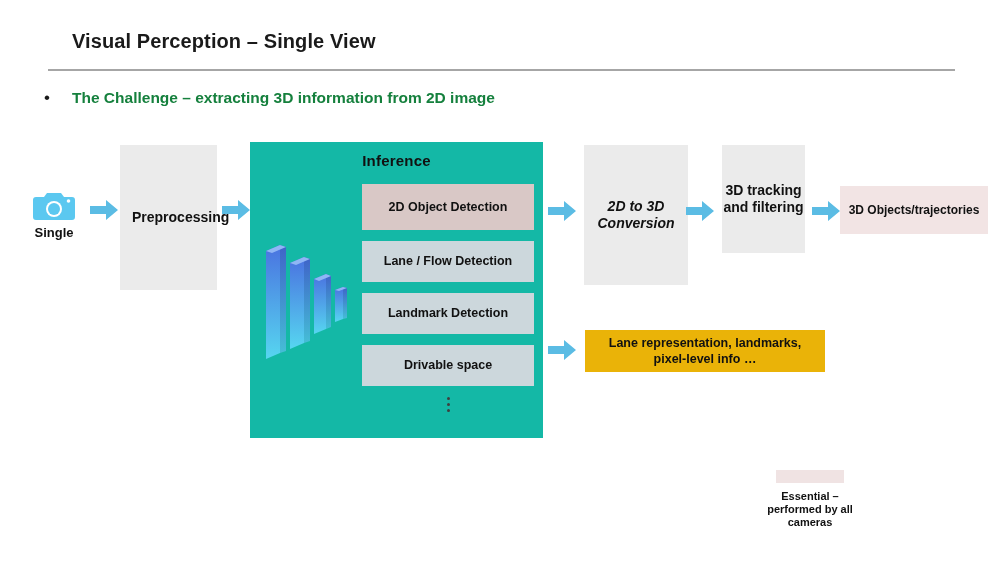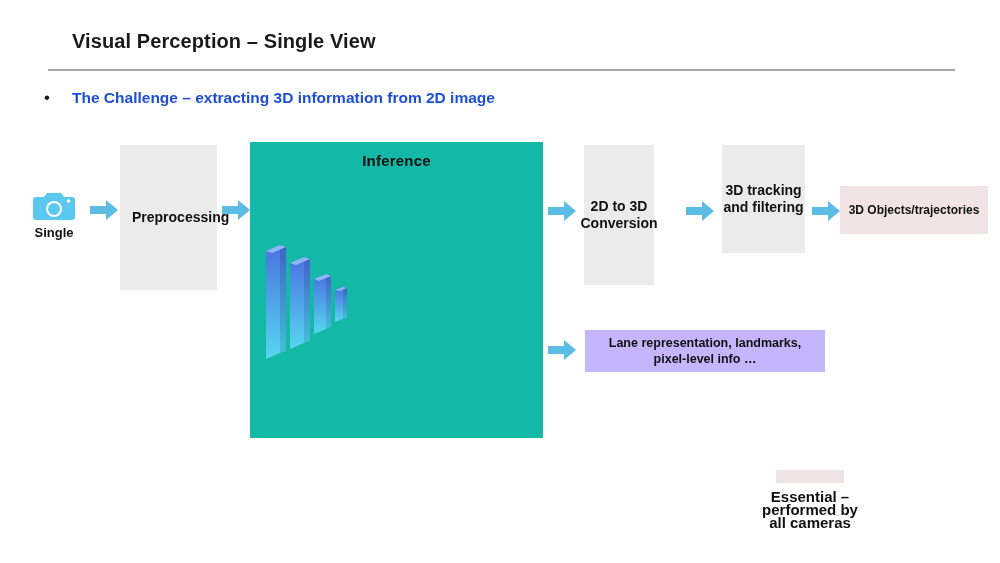--- a/index.html
+++ b/index.html
@@ -47,21 +47,21 @@
     font-size: 17px;
     line-height: 20px;
     color: #1a1a1a;
     width: 28px;
     flex: none;
   }
   #bullet-text {
     font-size: 15.5px;
     font-weight: bold;
     line-height: 20px;
-    color: #1d4ed8;
+    color: #15803d;
   }
 
   
   .proc-box {
     position: absolute;
     background: #ebebeb;
     display: flex;
     align-items: center;
     justify-content: center;
     text-align: center;
@@ -152,61 +152,61 @@
   #task-ellipsis span {
     display: block;
     width: 3px;
     height: 3px;
     border-radius: 50%;
     background: #3f3f3f;
     margin: 3px auto;
   }
 
   
-  #box-2d3d     { left: 584px; top: 145px; width: 70px;  height: 140px; }
+  #box-2d3d     { left: 584px; top: 145px; width: 104px;  height: 140px; font-style: italic; }
   #box-tracking { left: 722px; top: 145px; width: 83px;  height: 108px; }
   #box-preproc  {
     left: 120px; top: 145px; width: 97px; height: 145px;
     justify-content: flex-start;
     text-align: left;
     padding-left: 12px;
     padding-right: 8px;
   }
   #box-output {
     position: absolute;
     left: 840px; top: 186px; width: 148px; height: 48px;
     background: #f2e4e4;
     display: flex; align-items: center; justify-content: center;
     text-align: center;
     font-size: 12px; font-weight: bold; color: #111111; line-height: 15px;
     box-sizing: border-box; padding: 0 4px;
   }
   #box-lanerep {
     position: absolute;
     left: 585px; top: 330px; width: 240px; height: 42px;
-    background: #c4b5fd;
+    background: #eab308;
     display: flex; align-items: center; justify-content: center;
     text-align: center;
     font-size: 12.5px; font-weight: bold; color: #111111; line-height: 16px;
     box-sizing: border-box; padding: 0 6px;
   }
 
   
   #legend {
     position: absolute;
     left: 755px;
     top: 470px;
     width: 240px;
     display: flex;
     justify-content: space-between;
   }
   .legend-item { width: 110px; text-align: center; }
   .legend-swatch { width: 68px; height: 13px; margin: 0 auto 7px auto; }
   .legend-label {
-    font-size: 15px;
+    font-size: 11px;
     font-weight: bold;
     line-height: 13px;
     color: #111111;
   }
 </style>
 </head>
 <body>
 
 <div id="slide-title">Visual Perception – Single View</div>
 <div id="title-rule"></div>
@@ -261,20 +261,31 @@
 
     <polygon points="50,42 62,37 62,92 50,97" fill="url(#barGrad)"></polygon>
     <polygon points="62,37 67,39 67,90 62,92" fill="url(#barGradSide)"></polygon>
     <polygon points="50,42 62,37 67,39 55,44" fill="#8fb6f5"></polygon>
 
     <polygon points="71,53 79,50 79,82 71,85" fill="url(#barGrad)"></polygon>
     <polygon points="79,50 83,51 83,81 79,82" fill="url(#barGradSide)"></polygon>
     <polygon points="71,53 79,50 83,51 75,54" fill="#8fb6f5"></polygon>
   </svg>
 
+  <div id="task-list">
+    <div class="task-box task-essential">2D Object Detection</div>
+    <div class="task-box task-optional">Lane / Flow Detection</div>
+    <div class="task-box task-optional">Landmark Detection</div>
+    <div class="task-box task-optional">Drivable space</div>
+    <div id="task-ellipsis">
+      <span></span>
+        <span></span>
+        <span></span>
+    </div>
+  </div>
 </div>
 
 <svg class="arrow" style="left:548px; top:200px;" width="28" height="22" viewBox="0 0 28 22">
   <path d="M0 7 h16 v-6 l12 10 l-12 10 v-6 h-16 z" fill="#5bbce4"></path>
 </svg>
 
 <svg class="arrow" style="left:548px; top:339px;" width="28" height="22" viewBox="0 0 28 22">
   <path d="M0 7 h16 v-6 l12 10 l-12 10 v-6 h-16 z" fill="#5bbce4"></path>
 </svg>
 

